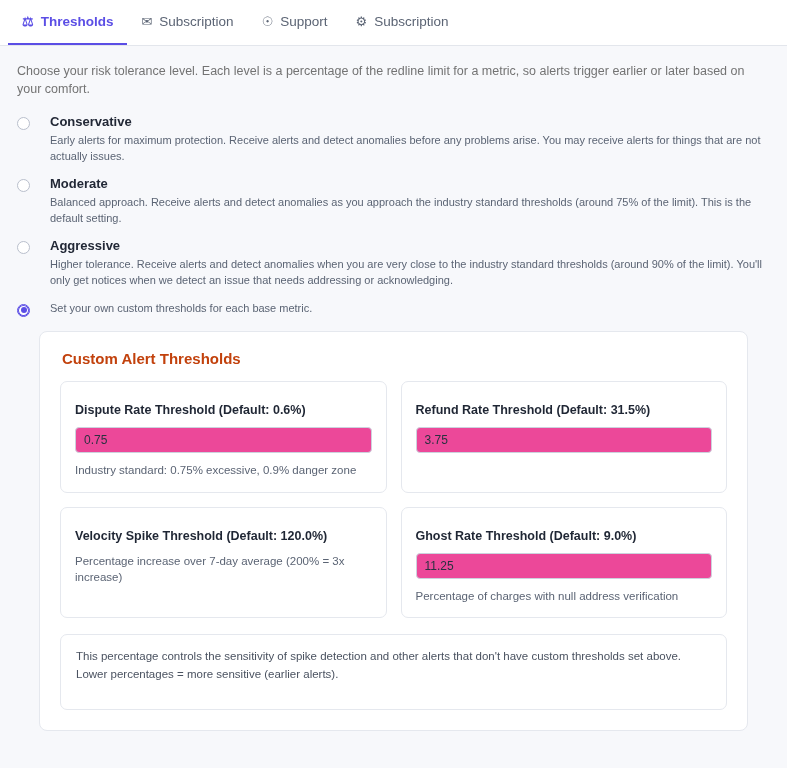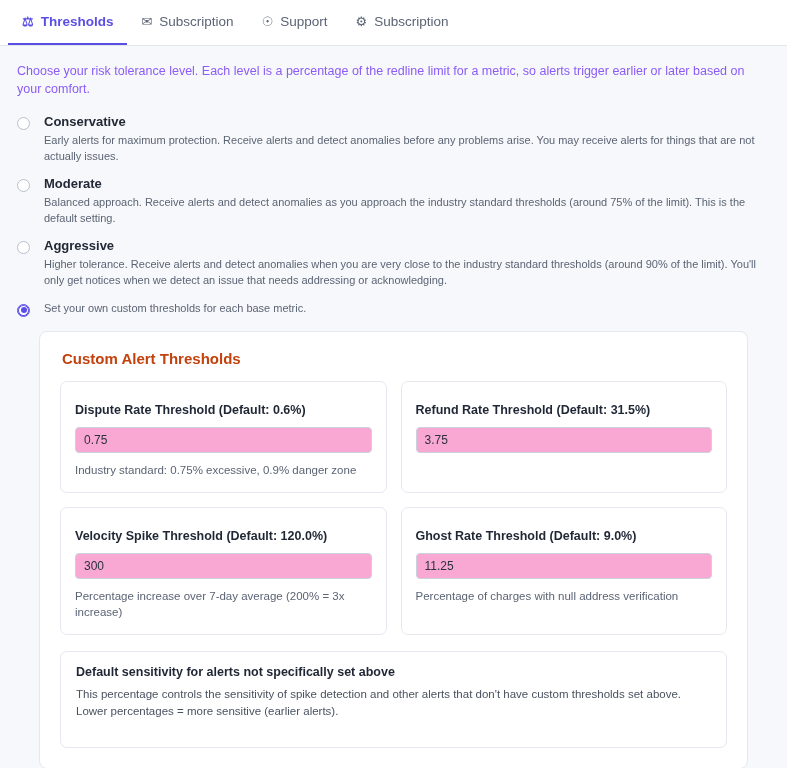--- a/index.html
+++ b/index.html
@@ -42,26 +42,26 @@
 
   
   .page {
     background: #f7f8fb;
     padding: 14px 15px 0 15px;
     min-height: 722px;
   }
   .intro {
     font-size: 12.5px;
     line-height: 1.45;
-    color: #8b5cf6;
+    color: #737373;
     margin: 2px 2px 16px 2px;
   }
 
   
-  .option { display: flex; gap: 14px; margin: 0 0 12px 2px; }
+  .option { display: flex; gap: 20px; margin: 0 0 12px 2px; }
   .radio {
     flex: 0 0 auto;
     width: 13px; height: 13px;
     border-radius: 50%;
     border: 1.5px solid #b9bfcc;
     background: #ffffff;
     margin-top: 3px;
     position: relative;
     cursor: pointer;
   }
@@ -134,21 +134,21 @@
   }
   .text-input {
     width: 100%;
     height: 26px;
     border: 1px solid #ccd2dd;
     border-radius: 4px;
     padding: 0 8px;
     font-family: "Liberation Sans", sans-serif;
     font-size: 12px;
     color: #2a3140;
-    background: #f9a8d4;
+    background: #ec4899;
     outline: none;
   }
   .field-hint {
     font-size: 11.5px;
     line-height: 1.45;
     color: #5b6474;
     margin-top: 9px;
   }
 
   
@@ -240,32 +240,30 @@
         <div class="field-hint">Industry standard: 0.75% excessive, 0.9% danger zone</div>
       </div>
 
       <div class="field-card">
         <div class="field-label">Refund Rate Threshold (Default: 31.5%)</div>
         <input class="text-input" type="text" value="3.75" style="">
       </div>
 
       <div class="field-card">
         <div class="field-label">Velocity Spike Threshold (Default: 120.0%)</div>
-        <input class="text-input" type="text" value="300" style="">
         <div class="field-hint">Percentage increase over 7-day average (200% = 3x increase)</div>
       </div>
 
       <div class="field-card">
         <div class="field-label">Ghost Rate Threshold (Default: 9.0%)</div>
         <input class="text-input" type="text" value="11.25" style="">
         <div class="field-hint">Percentage of charges with null address verification</div>
       </div>
 
     </div>
 
     <div class="sens-card">
-      <div class="sens-title">Default sensitivity for alerts not specifically set above</div>
       <div class="sens-desc">This percentage controls the sensitivity of spike detection and other alerts that don't have custom thresholds set above. Lower percentages = more sensitive (earlier alerts).</div>
 
     </div>
 
   </div>
 </div>
 
 </body></html>

